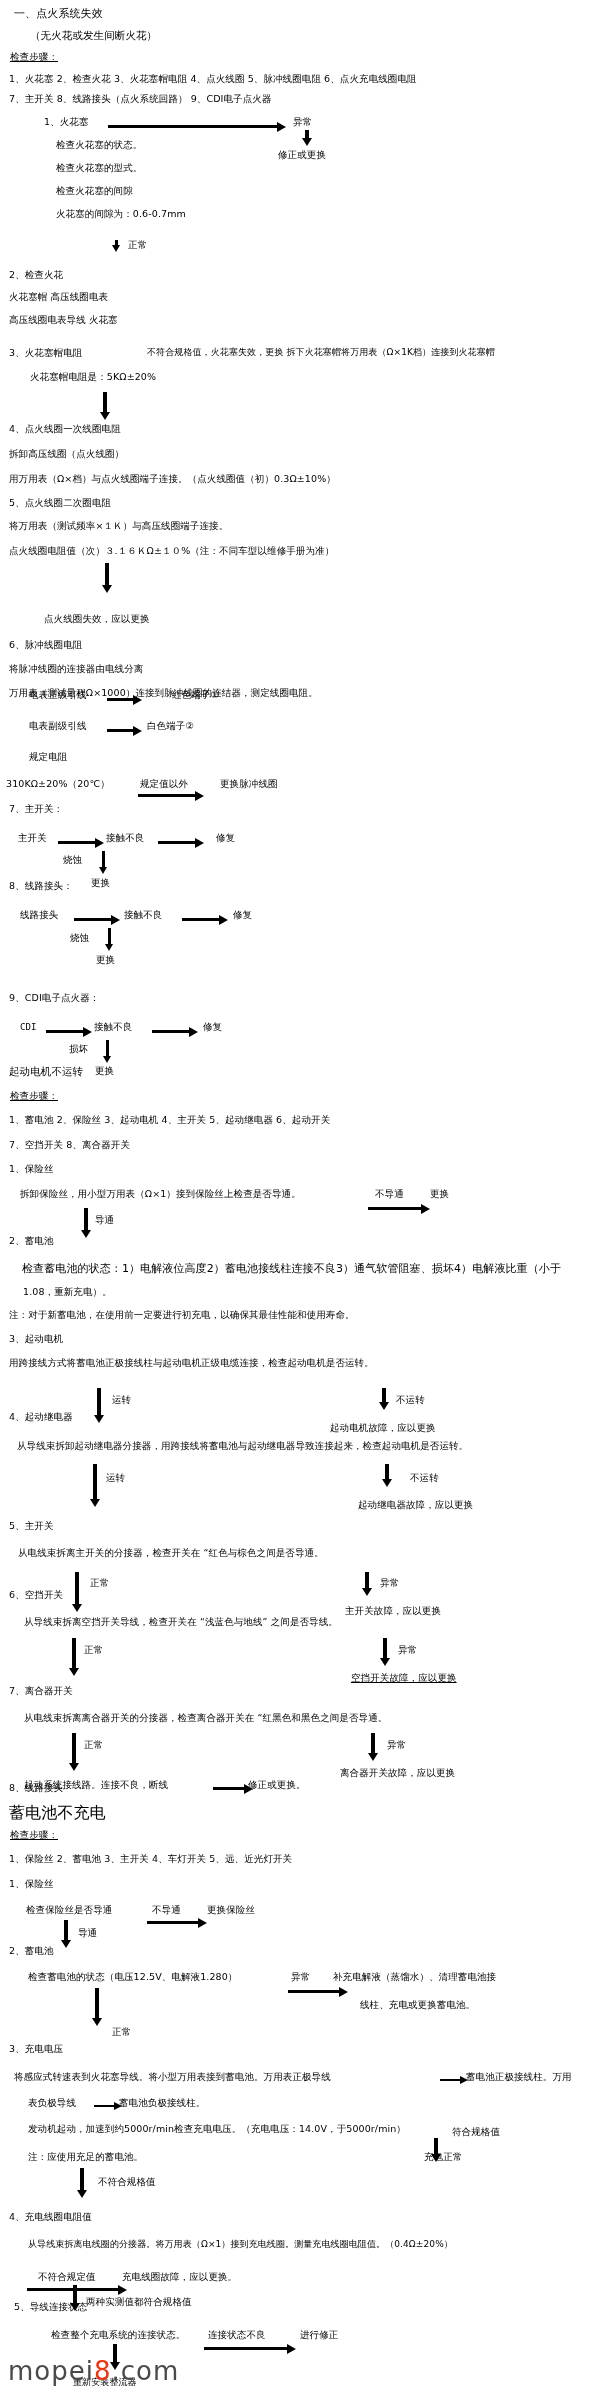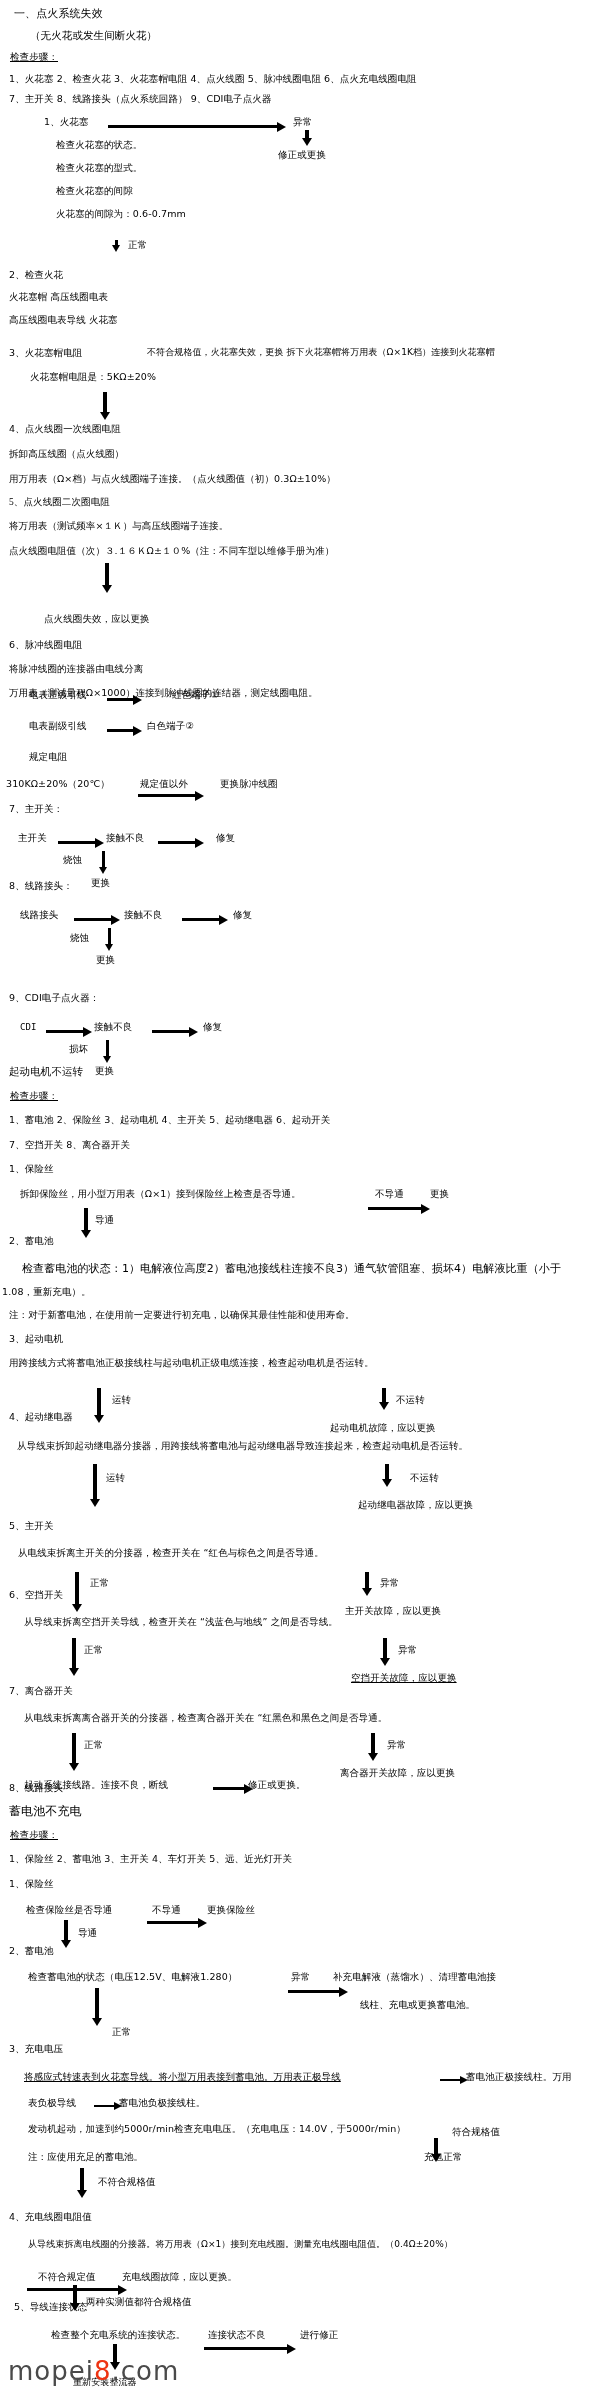--- a/index.html
+++ b/index.html
@@ -90,21 +90,21 @@
   <div class="t" style="left:30px;top:372px;">火花塞帽电阻是：5KΩ±20%</div>
   <div class="arrow-d" style="left:103px;top:392px;height:28px;">
     <div class="shaft" style="height:21px;"></div>
       <div class="head" style="top:20px;"></div>
   </div>
 
   <div class="t" style="left:9px;top:424px;">4、点火线圈一次线圈电阻</div>
   <div class="t" style="left:9px;top:449px;">拆卸高压线圈（点火线圈）</div>
   <div class="t" style="left:9px;top:474px;">用万用表（Ω×档）与点火线圈端子连接。（点火线圈值（初）0.3Ω±10%）</div>
 
-  <div class="t" style="left:9px;top:498px;font-family:Liberation Serif, serif;">5、点火线圈二次圈电阻</div>
+  <div class="t" style="left:9px;top:498px;">5、点火线圈二次圈电阻</div>
   <div class="t" style="left:9px;top:521px;">将万用表（测试频率×１Ｋ）与高压线圈端子连接。</div>
   <div class="t" style="left:9px;top:546px;">点火线圈电阻值（次）３.１６ＫΩ±１０%（注：不同车型以维修手册为准）</div>
   <div class="arrow-d" style="left:105px;top:563px;height:30px;">
     <div class="shaft" style="height:23px;"></div>
       <div class="head" style="top:22px;"></div>
   </div>
   <div class="t" style="left:44px;top:614px;">点火线圈失效，应以更换</div>
 
   <div class="t" style="left:9px;top:640px;">6、脉冲线圈电阻</div>
   <div class="t" style="left:9px;top:664px;">将脉冲线圈的连接器由电线分离</div>
@@ -204,21 +204,21 @@
   </div>
   <div class="t" style="left:430px;top:1189px;">更换</div>
   <div class="arrow-d" style="left:84px;top:1208px;height:30px;">
     <div class="shaft" style="height:23px;"></div>
       <div class="head" style="top:22px;"></div>
   </div>
   <div class="t" style="left:95px;top:1215px;">导通</div>
 
   <div class="t" style="left:9px;top:1236px;">2、蓄电池</div>
   <div class="t" style="left:22px;top:1263px;font-size:11px;">检查蓄电池的状态：1）电解液位高度2）蓄电池接线柱连接不良3）通气软管阻塞、损坏4）电解液比重（小于</div>
-  <div class="t" style="left:2px;top:1287px;">1.08，重新充电）。</div>
+  <div class="t" style="left:23px;top:1287px;">1.08，重新充电）。</div>
   <div class="t" style="left:9px;top:1310px;">注：对于新蓄电池，在使用前一定要进行初充电，以确保其最佳性能和使用寿命。</div>
 
   <div class="t" style="left:9px;top:1334px;">3、起动电机</div>
   <div class="t" style="left:9px;top:1358px;">用跨接线方式将蓄电池正极接线柱与起动电机正级电缆连接，检查起动电机是否运转。</div>
   <div class="arrow-d" style="left:97px;top:1388px;height:35px;">
     <div class="shaft" style="height:28px;"></div>
       <div class="head" style="top:27px;"></div>
   </div>
   <div class="t" style="left:112px;top:1395px;">运转</div>
   <div class="arrow-d" style="left:382px;top:1388px;height:22px;">
@@ -285,21 +285,21 @@
   <div class="t" style="left:340px;top:1768px;">离合器开关故障，应以更换</div>
 
   <div class="t" style="left:9px;top:1783px;">8、线路接头</div>
   <div class="t" style="left:24px;top:1780px;">起动系统接线路。连接不良，断线</div>
   <div class="arrow-r" style="left:213px;top:1787px;width:40px;">
     <div class="shaft" style="width:31px;"></div>
       <div class="head" style="left:31px;"></div>
   </div>
   <div class="t" style="left:248px;top:1780px;">修正或更换。</div>
 
-  <div class="t" style="left:9px;top:1805px;font-size:12px;">蓄电池不充电</div>
+  <div class="t" style="left:9px;top:1805px;font-size:16px;">蓄电池不充电</div>
   <div class="t ul" style="left:10px;top:1830px;">检查步骤：</div>
   <div class="t" style="left:9px;top:1854px;">1、保险丝      2、蓄电池      3、主开关      4、车灯开关      5、远、近光灯开关</div>
 
   <div class="t" style="left:9px;top:1879px;">1、保险丝</div>
   <div class="t" style="left:26px;top:1905px;">检查保险丝是否导通</div>
   <div class="t" style="left:152px;top:1905px;">不导通</div>
   <div class="arrow-r" style="left:147px;top:1921px;width:60px;">
     <div class="shaft" style="width:51px;"></div>
       <div class="head" style="left:51px;"></div>
   </div>
@@ -319,21 +319,21 @@
   </div>
   <div class="t" style="left:333px;top:1972px;">补充电解液（蒸馏水）、清理蓄电池接</div>
   <div class="t" style="left:360px;top:2000px;">线柱、充电或更换蓄电池。</div>
   <div class="arrow-d" style="left:95px;top:1988px;height:38px;">
     <div class="shaft" style="height:31px;"></div>
       <div class="head" style="top:30px;"></div>
   </div>
   <div class="t" style="left:112px;top:2027px;">正常</div>
 
   <div class="t" style="left:9px;top:2044px;">3、充电电压</div>
-  <div class="t" style="left:24px;top:2072px;text-decoration:underline;">将感应式转速表到火花塞导线。将小型万用表接到蓄电池。万用表正极导线</div>
+  <div class="t" style="left:14px;top:2072px;">将感应式转速表到火花塞导线。将小型万用表接到蓄电池。万用表正极导线</div>
   <div class="arrow-r" style="left:440px;top:2079px;width:28px;">
     <div class="shaft" style="width:20px;height:2px;"></div>
       <div class="head" style="left:20px;border-top-width:4px;border-bottom-width:4px;border-left-width:8px;top:-3px;"></div>
   </div>
   <div class="t" style="left:466px;top:2072px;">蓄电池正极接线柱。万用</div>
   <div class="t" style="left:28px;top:2098px;">表负极导线</div>
   <div class="arrow-r" style="left:94px;top:2105px;width:28px;">
     <div class="shaft" style="width:20px;height:2px;"></div>
       <div class="head" style="left:20px;border-top-width:4px;border-bottom-width:4px;border-left-width:8px;top:-3px;"></div>
   </div>

